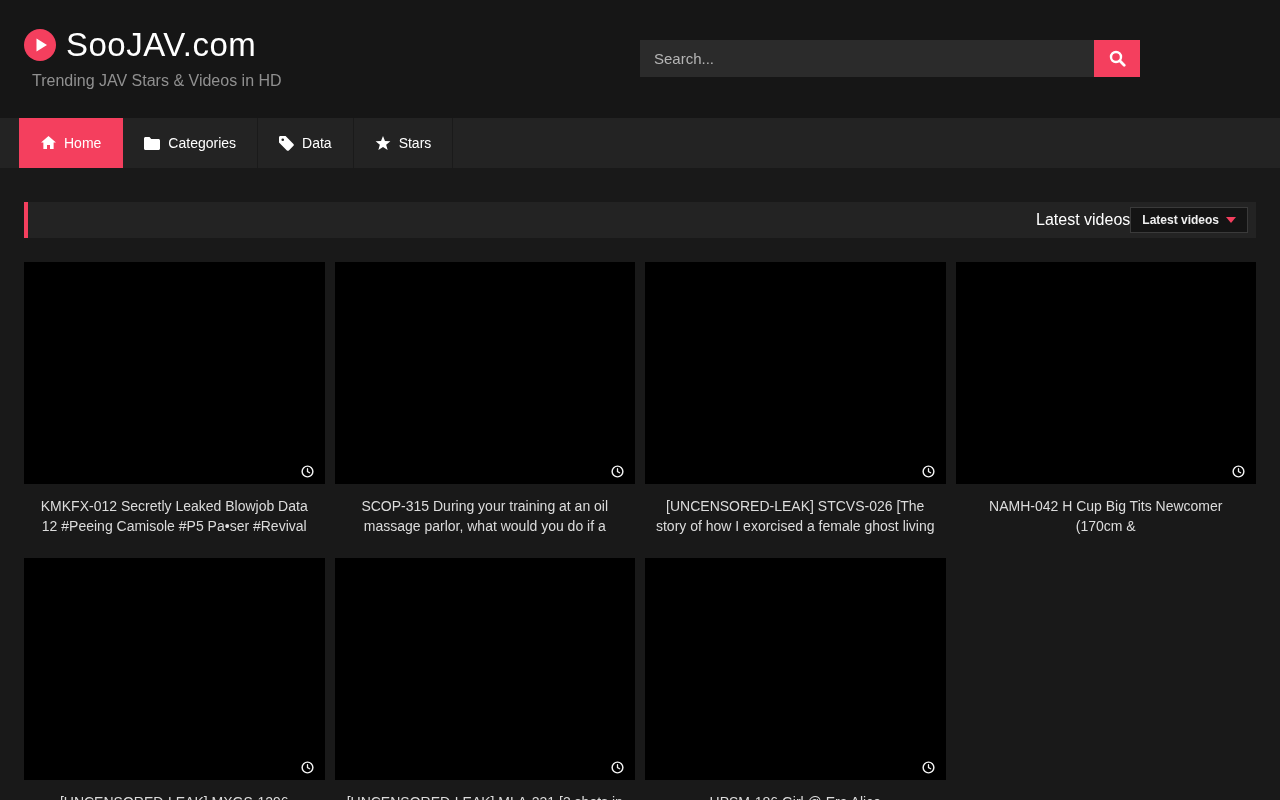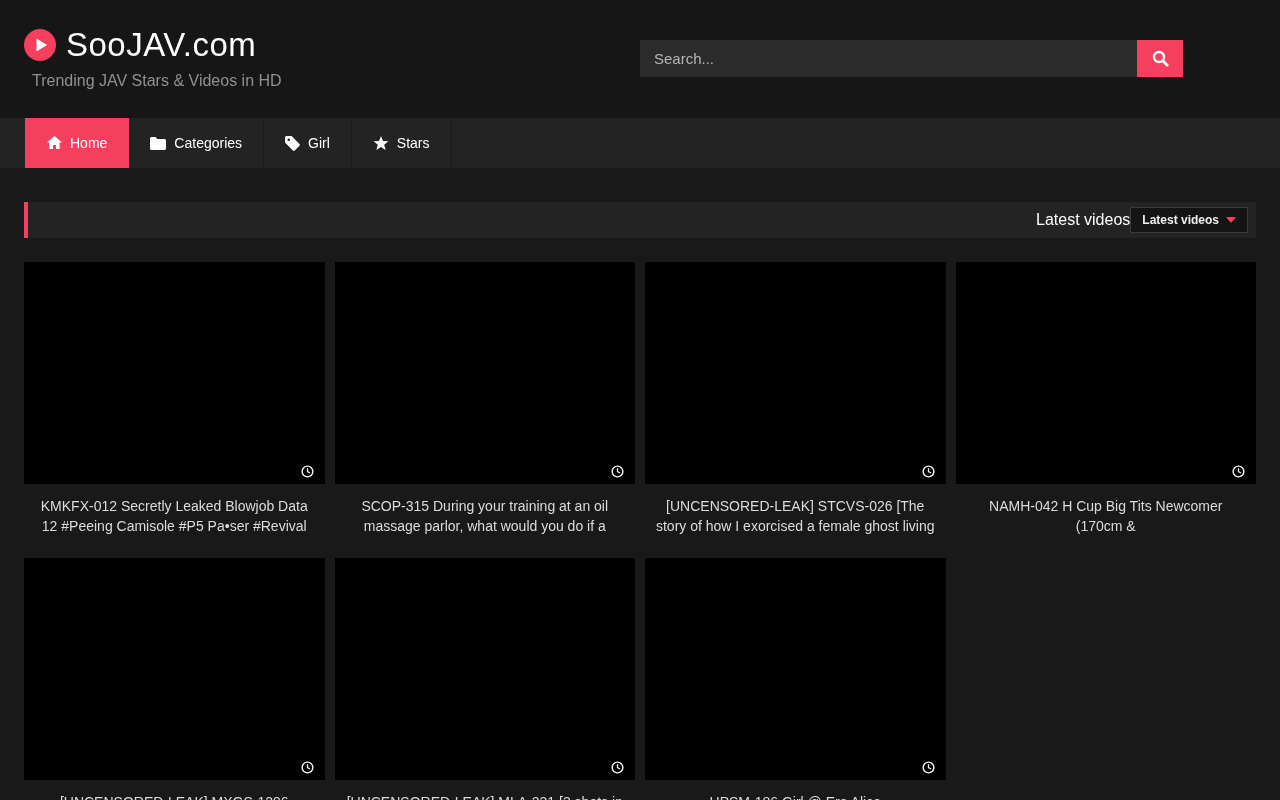--- a/index.html
+++ b/index.html
@@ -33,39 +33,39 @@
     text-decoration:none;color:#fff;cursor:pointer;
   }
   .logo-icon{width:32px;height:32px;display:block;}
   .logo-title{font-size:33px;font-weight:400;letter-spacing:.5px;color:#fff;}
   .tagline{
     position:absolute;left:32px;top:72px;
     font-size:16px;color:var(--muted-text);
   }
   .search{
     position:absolute;left:640px;top:40px;
-    display:flex;height:37px;width:543px;
+    display:flex;height:37px;width:500px;
   }
   .search input{
     flex:1;height:37px;border:none;outline:none;
     background:var(--input-bg);color:#cfcfcf;
     font-size:15px;padding:0 14px;
     font-family:"Liberation Sans", sans-serif;
   }
   .search input::placeholder{color:#b5b5b5;}
   .search-btn{
     width:46px;height:37px;border:none;cursor:pointer;
     background:var(--accent);
     display:flex;align-items:center;justify-content:center;
   }
   
   .main-nav{
     height:50px;background:var(--nav-bg);
     display:flex;align-items:stretch;
-    padding-left:25px;
+    padding-left:19px;
   }
   .nav-item{
     display:flex;align-items:center;gap:8px;
     padding:0 21px;cursor:pointer;
     font-size:14px;color:#fff;text-decoration:none;
     border-right:1px solid var(--divider);
   }
   .nav-item:first-child{border-left:1px solid var(--divider);}
   .nav-item.active{background:var(--accent);border-color:transparent;}
   .nav-item svg{display:block;}
@@ -152,21 +152,21 @@
     <svg width="16" height="13" viewBox="0 0 16 13">
       <path d="M0 1.5 C0 .7 .7 0 1.5 0 H5.5 L7.2 2 H14.5 C15.3 2 16 2.7 16 3.5 V11.5 C16 12.3 15.3 13 14.5 13 H1.5 C.7 13 0 12.3 0 11.5 Z" fill="#ffffff"></path>
     </svg>
     <span>Categories</span>
   </a>
   <a class="nav-item">
     <svg width="15" height="15" viewBox="0 0 16 16">
       <path fill-rule="evenodd" fill="#ffffff" d="M0 1.5 C0 .7 .7 0 1.5 0 H7 L15.4 8.4 C16 9 16 9.9 15.4 10.5 L10.5 15.4 C9.9 16 9 16 8.4 15.4 L0 7 Z
            M4 2.6 A1.4 1.4 0 1 0 4 5.4 A1.4 1.4 0 1 0 4 2.6 Z"></path>
     </svg>
-    <span>Girl</span>
+    <span>Data</span>
   </a>
   <a class="nav-item">
     <svg width="16" height="15" viewBox="0 0 16 15.2">
       <path d="M8 0 L10 5.1 L15.5 5.4 L11.2 8.9 L12.7 14.2 L8 11.2 L3.3 14.2 L4.8 8.9 L0.5 5.4 L6 5.1 Z" fill="#ffffff"></path>
     </svg>
     <span>Stars</span>
   </a>
 </nav>
 
 <main class="content">

